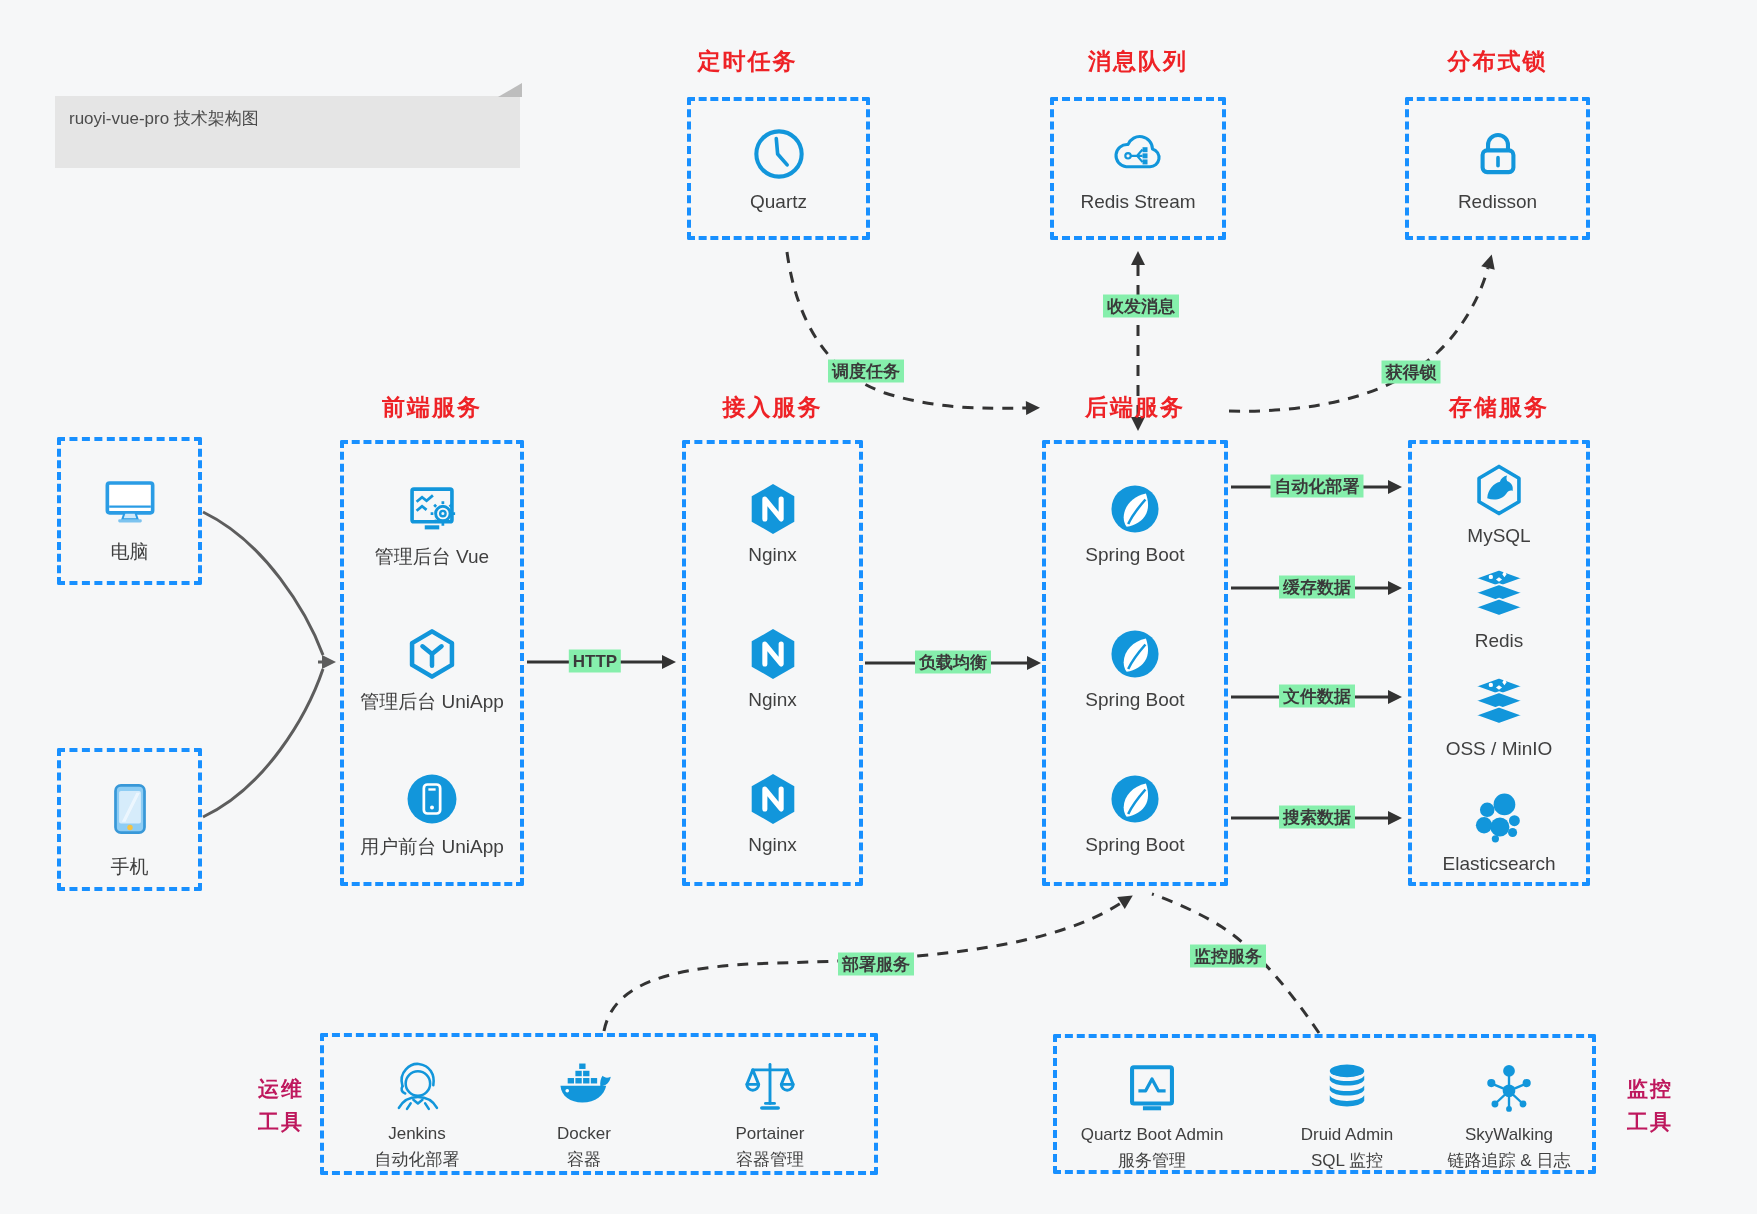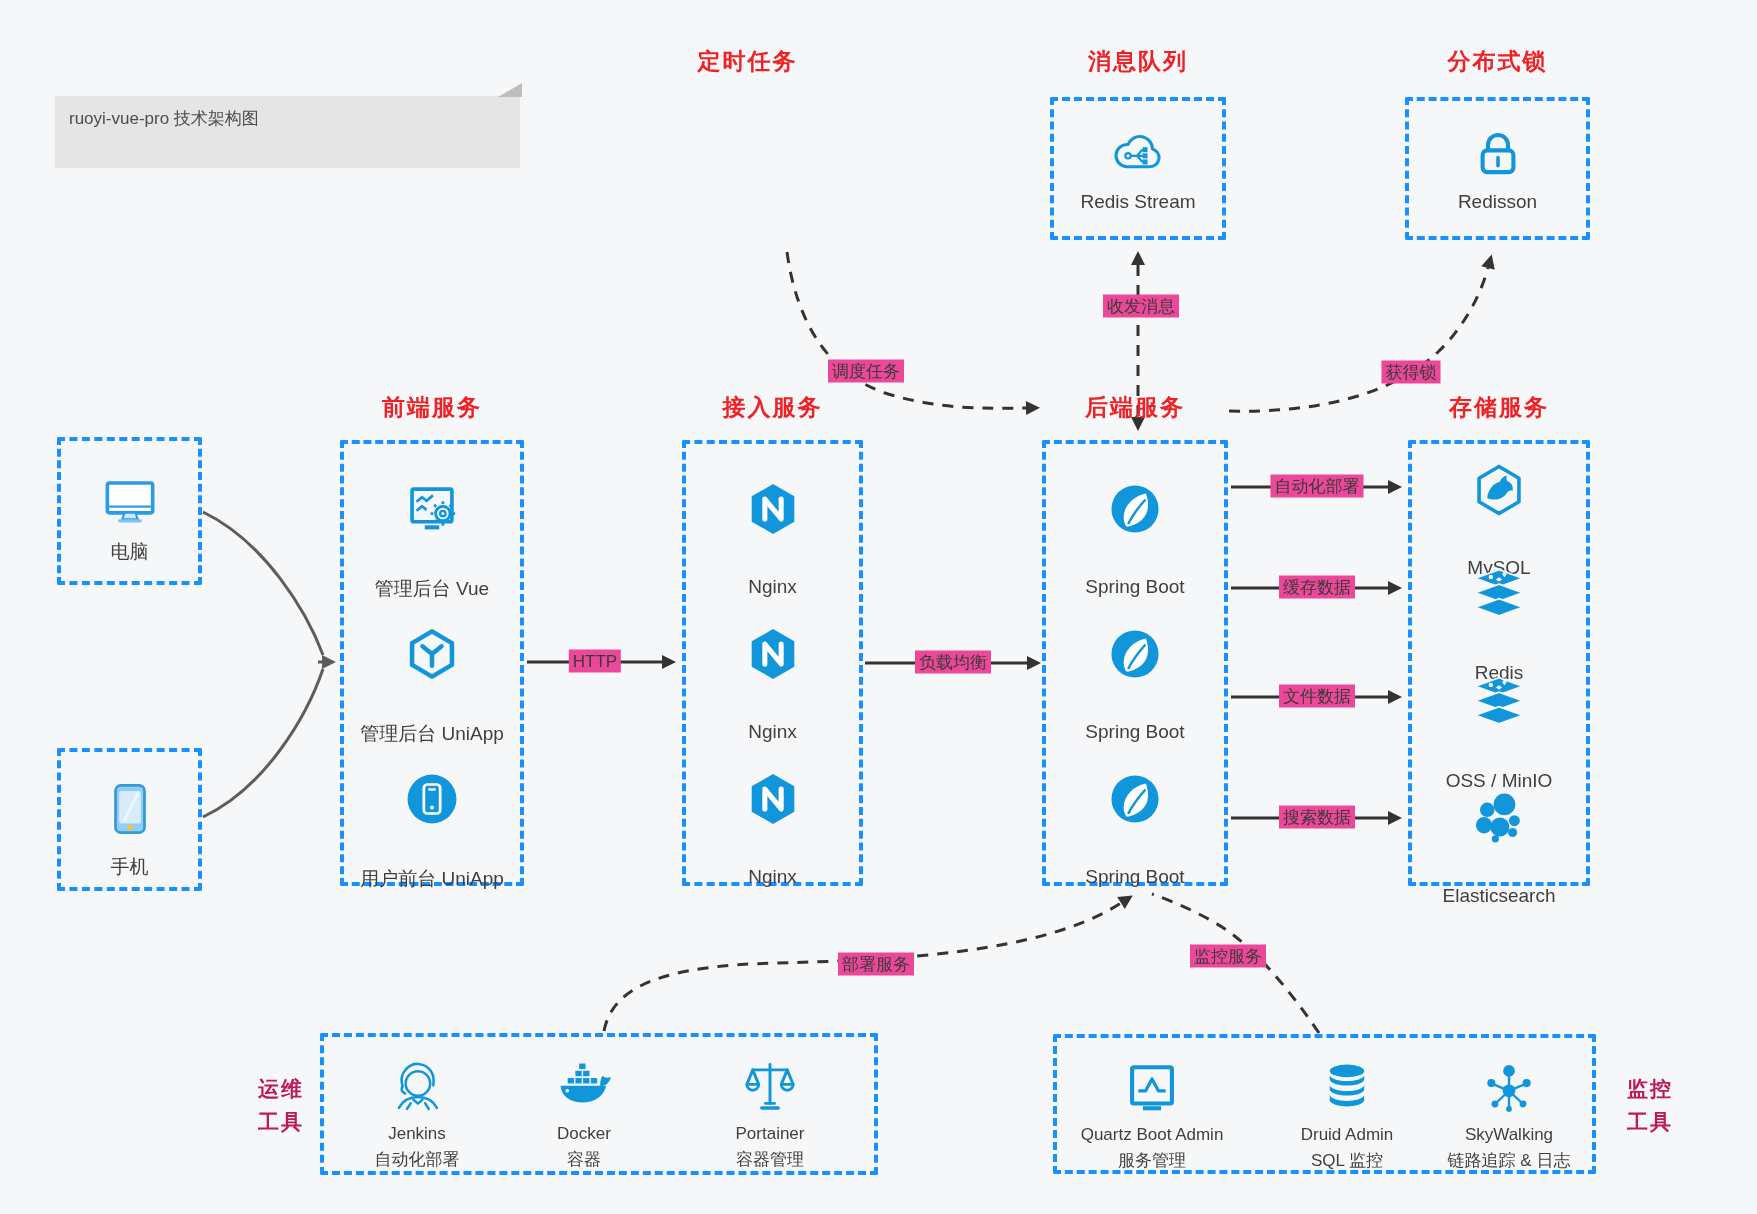--- a/index.html
+++ b/index.html
@@ -1,26 +1,26 @@
 <!DOCTYPE html>
 <html><head>
 <meta charset="utf-8">
 <style>
   html,body{margin:0;padding:0;background:#f6f7f8;}
   body{font-family:"Liberation Sans","DejaVu Sans",sans-serif;color:#3f3f3f;}
   #canvas{position:relative;width:1757px;height:1214px;background:#f6f7f8;overflow:hidden;}
   #edges{position:absolute;left:0;top:0;width:1757px;height:1214px;}
   .dbox{position:absolute;border:4px dashed #1890ff;border-radius:2px;box-sizing:border-box;}
   .gtitle{position:absolute;color:#ee2226;font-size:23px;font-weight:bold;text-align:center;letter-spacing:2px;white-space:nowrap;}
-  .vitem{position:absolute;left:0;right:0;display:flex;flex-direction:column;align-items:center;gap:32px;}
+  .vitem{position:absolute;left:0;right:0;display:flex;flex-direction:column;align-items:center;}
   .icon{width:58px;height:58px;display:block;}
   .icon svg{width:100%;height:100%;display:block;}
   .ilabel{margin-top:6px;font-size:19px;color:#3f3f3f;white-space:nowrap;}
   .cbox{display:flex;flex-direction:column;align-items:center;}
-  .elabel{position:absolute;transform:translate(-50%,-50%);font-size:17px;color:#3a3a3a;background:#ec4899;padding:0 4px;line-height:23px;white-space:nowrap;}
+  .elabel{position:absolute;transform:translate(-50%,-50%);font-size:17px;color:#3a3a3a;background:#86efac;padding:0 4px;line-height:23px;white-space:nowrap;font-weight:bold;}
   .sideLabel{position:absolute;color:#be185d;font-size:21px;font-weight:bold;line-height:33px;text-align:center;width:64px;letter-spacing:2px;}
   .note{position:absolute;left:55px;top:96px;width:465px;height:72px;background:#e5e5e5;font-size:17px;line-height:27px;color:#4c4c4c;padding:9px 0 0 14px;box-sizing:border-box;}
   .note-fold{position:absolute;right:-2px;top:-13px;width:0;height:0;border-left:24px solid transparent;border-bottom:14px solid #bdbdbd;}
   .bitem{position:absolute;top:22px;display:flex;flex-direction:column;align-items:center;}
   .blabel{margin-top:4px;font-size:17px;line-height:26px;text-align:center;color:#3f3f3f;white-space:nowrap;}
 </style>
 </head>
 <body>
 
 <div id="canvas">
@@ -55,20 +55,29 @@
 
   <div class="note">
     <div class="note-fold"></div>
     <div>ruoyi-vue-pro 技术架构图</div>
   </div>
 
   <div class="gtitle" style="left:656px;top:46px;width:183px;font-family:Liberation Serif, serif;">定时任务</div>
   <div class="gtitle" style="left:1050px;top:46px;width:176px;">消息队列</div>
   <div class="gtitle" style="left:1405px;top:46px;width:185px;">分布式锁</div>
 
+  <div class="dbox cbox" style="left:687px;top:97px;width:183px;height:143px;padding-top:24px;">
+    <span class="icon">
+        <svg viewBox="0 0 64 64">
+          <circle cx="32" cy="32" r="25" fill="none" stroke="#1296db" stroke-width="4.5"></circle>
+          <path d="M29 15 L30.5 32 L41 44" fill="none" stroke="#1296db" stroke-width="4" stroke-linecap="round" stroke-linejoin="round"></path>
+        </svg>
+      </span>
+    <span class="ilabel" style="margin-top:8px;">Quartz</span>
+  </div>
   <div class="dbox cbox" style="left:1050px;top:97px;width:176px;height:143px;padding-top:24px;">
     <span class="icon">
         <svg viewBox="0 0 64 64">
           <path d="M19 46 h26 a10 10 0 0 0 3 -19.6 A14 14 0 0 0 21 21.5 A10.5 10.5 0 0 0 19 46 Z" fill="none" stroke="#1296db" stroke-width="3.4" stroke-linejoin="round"></path>
           <circle cx="21" cy="34" r="3" fill="none" stroke="#1296db" stroke-width="2.4"></circle>
           <path d="M24 34 H31 M31 34 L37 27 M31 34 L37 41 M31 34 H37" fill="none" stroke="#1296db" stroke-width="2.4"></path>
           <rect x="37" y="24.5" width="5.5" height="5.5" fill="#1296db"></rect>
           <rect x="37" y="31.3" width="5.5" height="5.5" fill="#1296db"></rect>
           <rect x="37" y="38" width="5.5" height="5.5" fill="#1296db"></rect>
         </svg>

